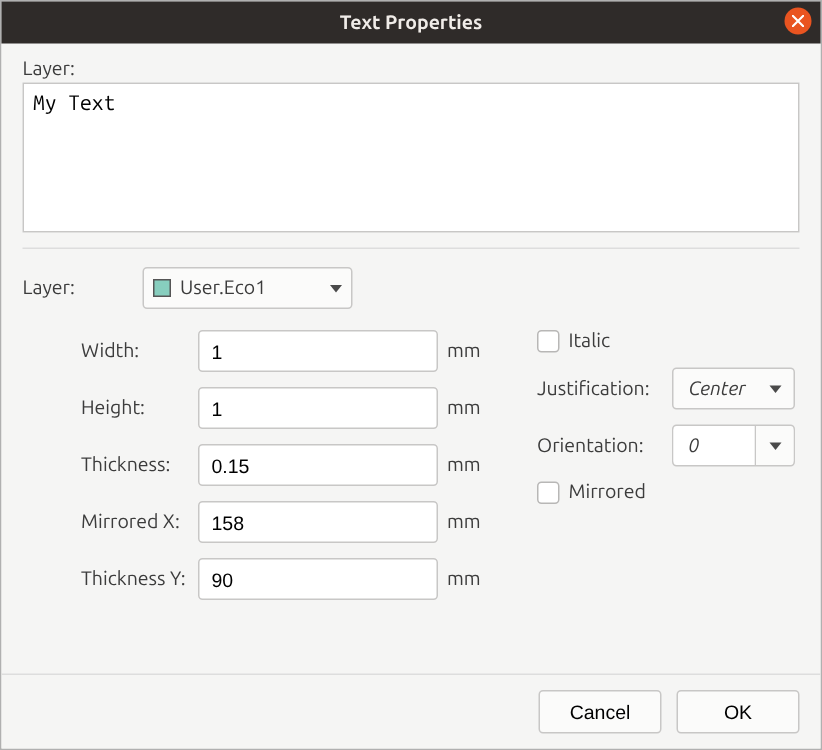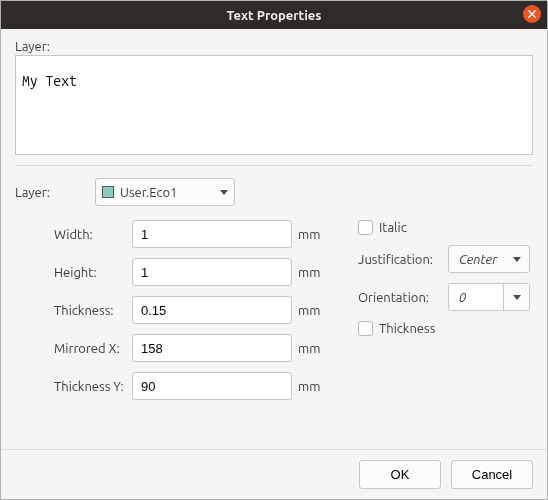--- a/index.html
+++ b/index.html
@@ -59,21 +59,21 @@
     background: #f5f5f4;
   }
   .text-label { margin-bottom: 2px; }
   .textarea {
     width: 100%;
     height: 100px;
     border: 1px solid #c8c7c6;
     background: #fff;
     font-family: "Ubuntu Mono", Consolas, monospace;
     font-size: 14px;
-    padding: 17px 6px;
+    padding: 4px 6px;
     resize: none;
     outline: none;
   }
   .locked-row {
     margin-top: 10px;
     display: flex;
     align-items: center;
     gap: 6px;
   }
   .checkbox {
@@ -277,25 +277,25 @@
         <span>Orientation:</span>
         <div class="orient-combo">
           <div class="val">0</div>
           <div class="btn">
             <div class="chevron"></div>
           </div>
         </div>
 
         <div class="check-row">
           <div class="checkbox"></div>
-          <span>Thickness</span>
+          <span>Mirrored</span>
         </div>
       </div>
     </div>
 
     <div class="spacer-flex"></div>
   </div>
 
   <div class="footer">
+    <button class="btn-std">Cancel</button>
     <button class="btn-std">OK</button>
-    <button class="btn-std">Cancel</button>
   </div>
 </div>
 
 </body></html>

